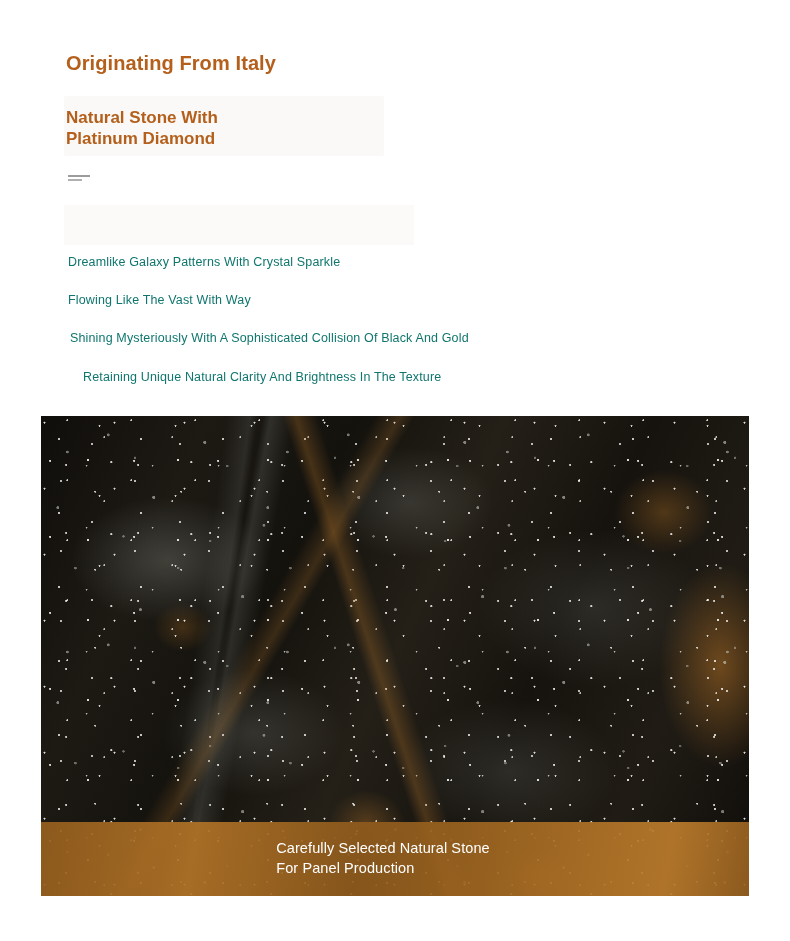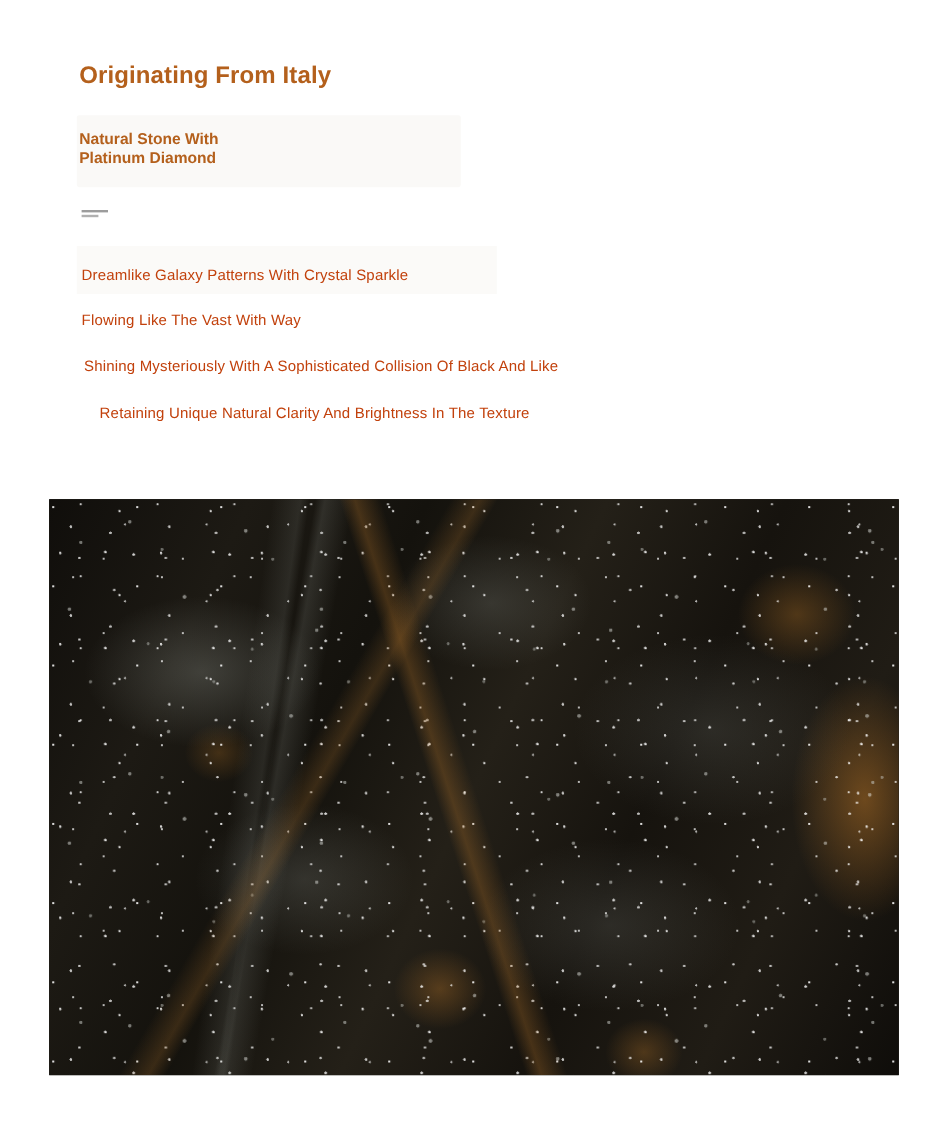--- a/index.html
+++ b/index.html
@@ -52,21 +52,21 @@
     font-size: 20px;
     font-weight: bold;
     color: #b4601c;
     letter-spacing: 0.1px;
   }
 
   .headline {
     position: absolute;
     left: 66px;
     top: 108px;
-    font-size: 13px;
+    font-size: 17px;
     font-weight: bold;
     color: #b4601c;
     line-height: 1.23;
     white-space: pre-line;
   }
 
   .rule {
     position: absolute;
     left: 68px;
     top: 175px;
@@ -85,23 +85,24 @@
 
   .bullets {
     position: absolute;
     left: 0;
     top: 0;
     width: 790px;
   }
   .bullet {
     position: absolute;
     font-size: 12.5px;
-    color: #c2410c;
+    color: #0f766e;
     letter-spacing: 0.15px;
     white-space: nowrap;
+    margin-top: 33px;
   }
   .b0 { left: 68px;  top: 222px; }
   .b1 { left: 68px;  top: 260px; }
   .b2 { left: 70px;  top: 298px; }
   .b3 { left: 83px;  top: 337px; }
 
   
   .image-card {
     position: absolute;
     left: 41px;
@@ -224,26 +225,30 @@
 
     <div class="headline">Natural Stone With
 Platinum Diamond</div>
 
     <div class="rule"></div>
     <div class="rule2"></div>
 
     <div class="bullets">
       <div class="bullet b0">Dreamlike Galaxy Patterns With Crystal Sparkle</div>
       <div class="bullet b1">Flowing Like The Vast With Way</div>
-      <div class="bullet b2">Shining Mysteriously With A Sophisticated Collision Of Black And Like</div>
+      <div class="bullet b2">Shining Mysteriously With A Sophisticated Collision Of Black And Gold</div>
       <div class="bullet b3">Retaining Unique Natural Clarity And Brightness In The Texture</div>
     </div>
 
   </div>
 
   <div class="image-card">
     <div class="stone"></div>
     <div class="stone-sparkle"></div>
     <div class="stone-veins"></div>
 
+    <div class="caption-band">
+      <div class="caption-text">Carefully Selected Natural Stone
+For Panel Production</div>
+    </div>
   </div>
 
 </div>
 
 </body></html>

